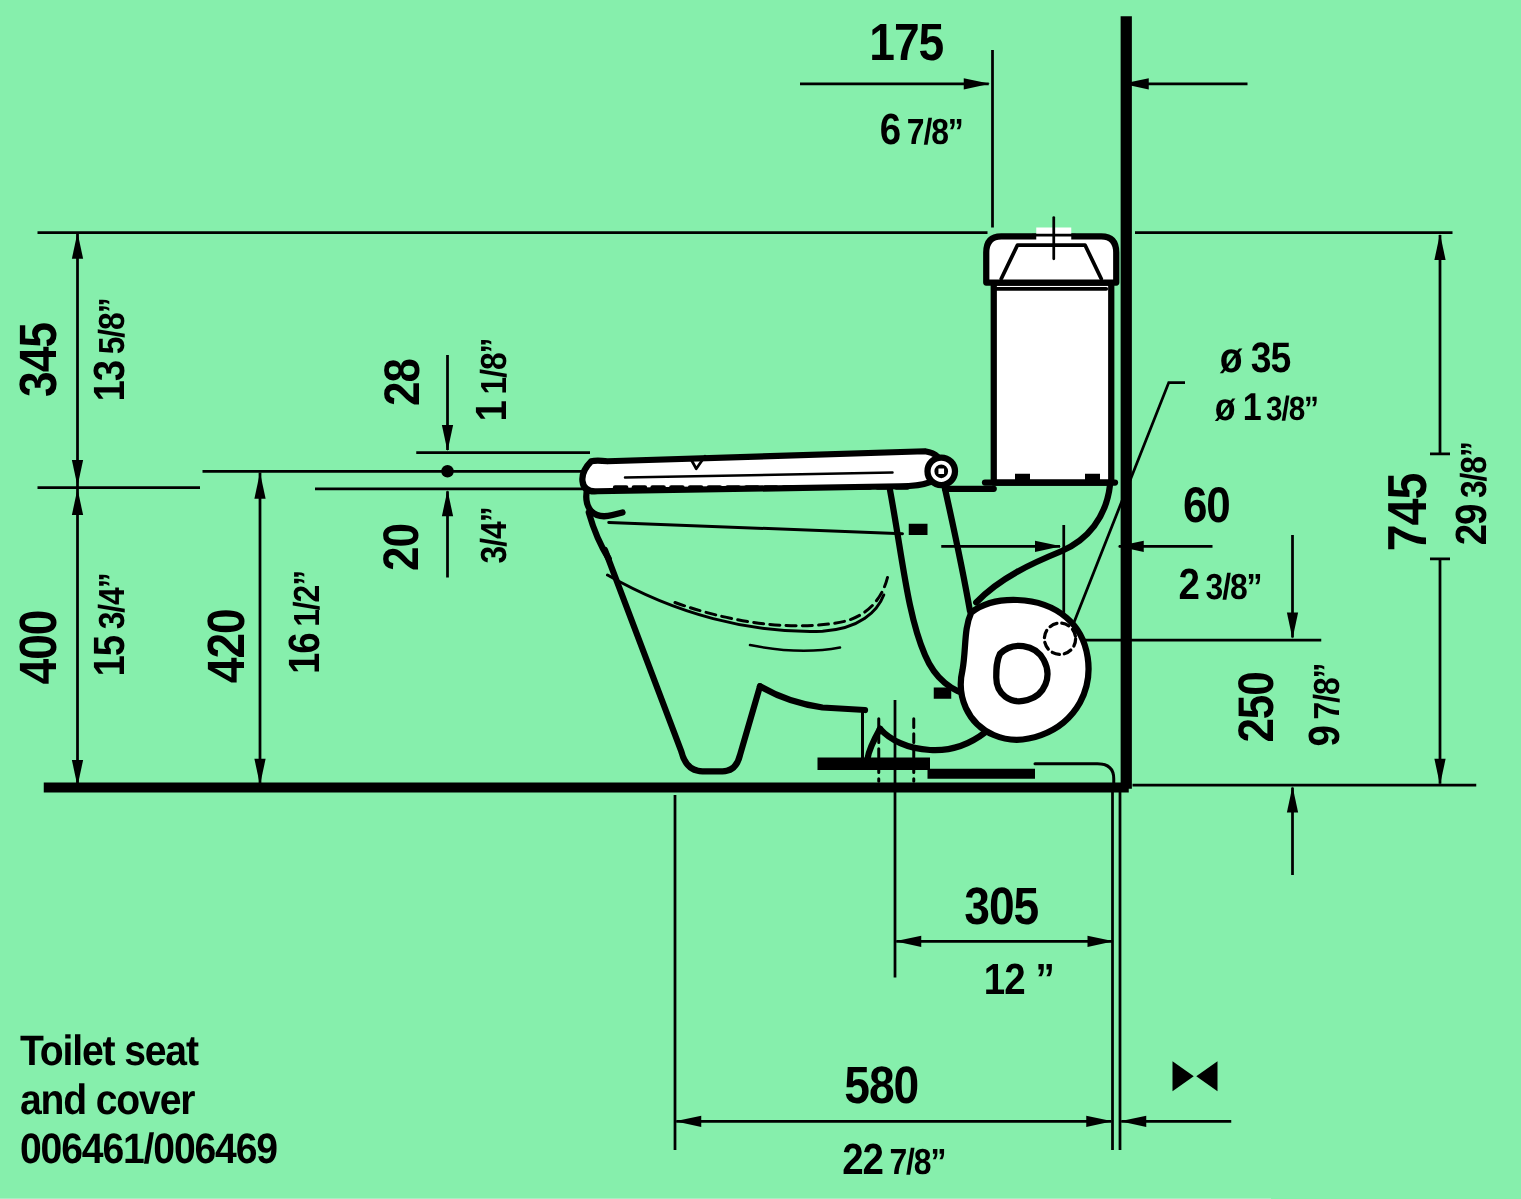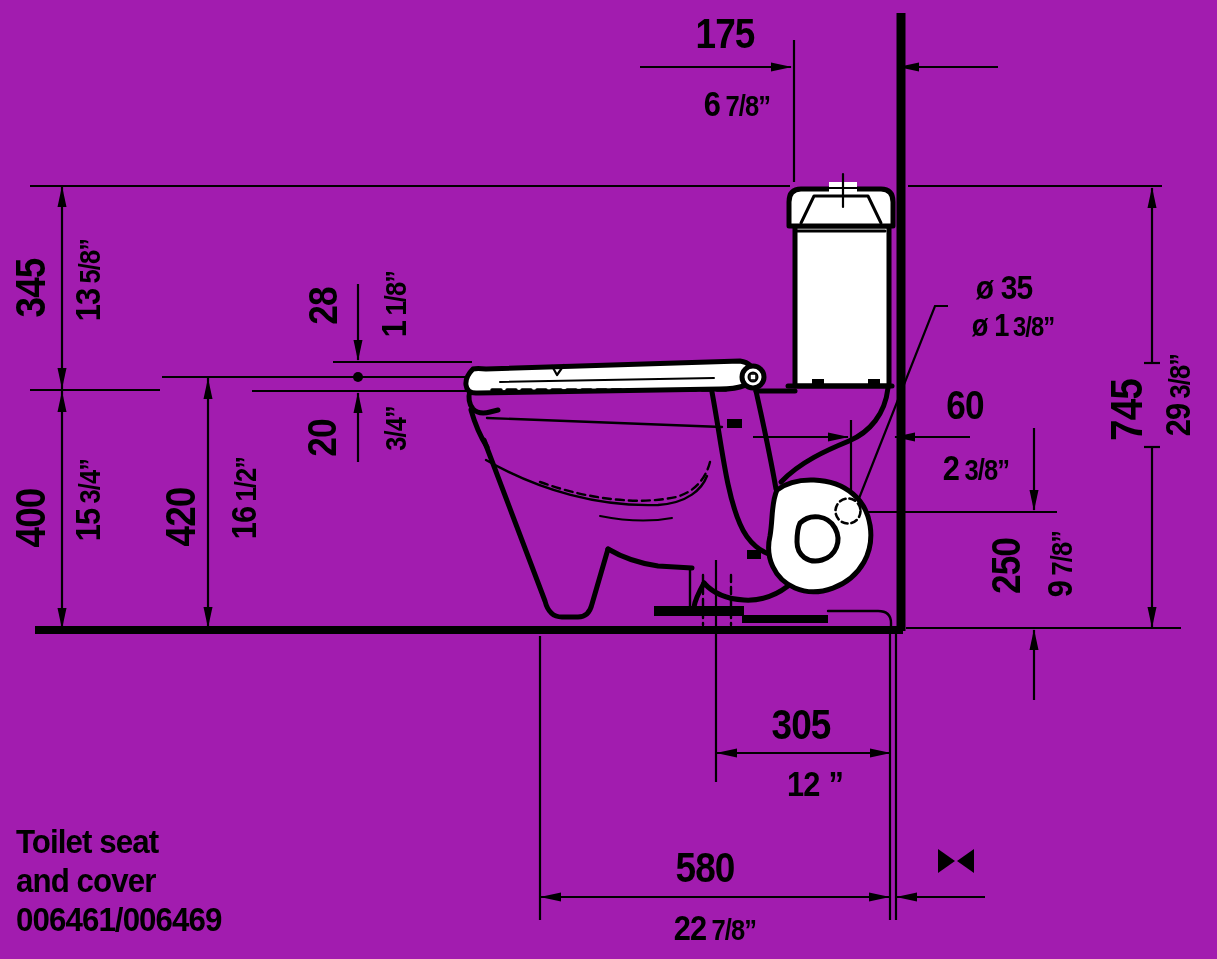--- a/index.html
+++ b/index.html
@@ -1,18 +1,18 @@
 <!DOCTYPE html>
 <html><head>
 <meta charset="utf-8">
 <style>
   html,body { margin:0; padding:0; background:#e8e8e8; }
   #canvas {
     position:relative; width:1217px; height:959px;
-    background:#a21caf; overflow:hidden;
+    background:#86efac; overflow:hidden;
     font-family:"Liberation Sans","DejaVu Sans",sans-serif;
     color:#000;
   }
   #drawing { position:absolute; left:0; top:0; }
   .lbl {
     position:absolute; font-weight:bold; white-space:nowrap;
     letter-spacing:-1px; display:flex; align-items:baseline;
     transform:translate(-50%,-50%) scaleX(0.88);
   }
   .lbl.vert { transform:translate(-50%,-50%) rotate(-90deg) scaleX(0.88); }

